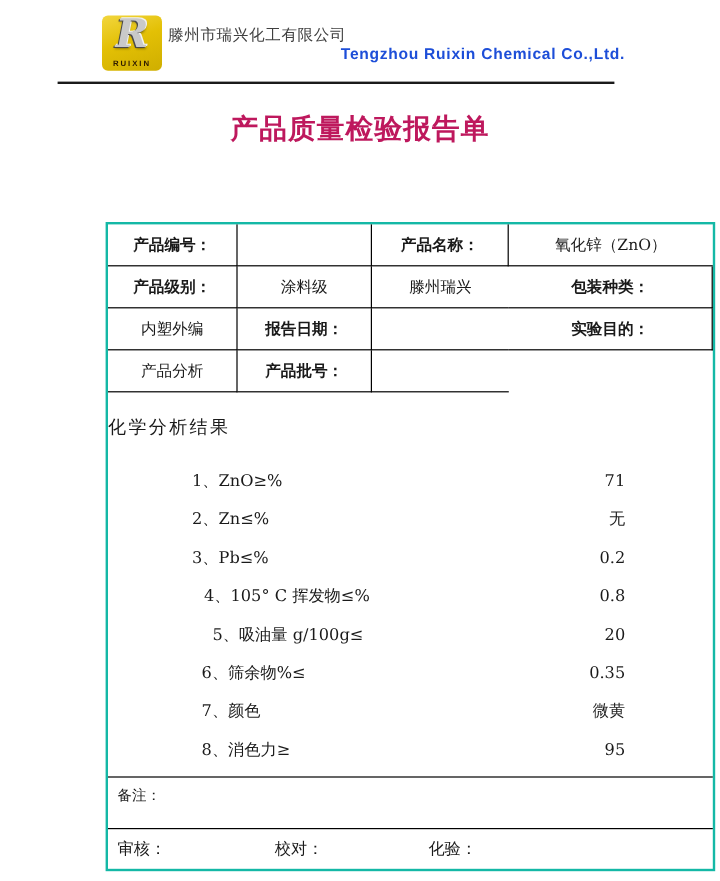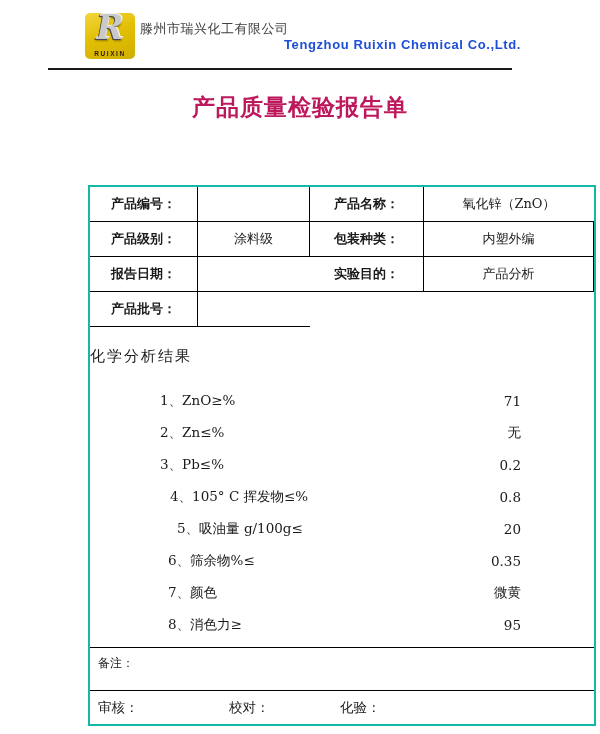--- a/index.html
+++ b/index.html
@@ -125,21 +125,21 @@
     height: 43px;
     border-bottom: 1px solid #000000;
     padding: 7px 0 0 8px;
     font-family: "DejaVu Serif", serif;
     font-size: 12px;
   }
   .sign-row { position: relative; height: 33px; font-family: "DejaVu Serif", serif; font-size: 13.5px; }
   .sign-row span { position: absolute; top: 50%; transform: translateY(-50%); white-space: nowrap; text-align: right; }
   .sign-review   { left: 8px; }
   .sign-proof    { left: 139px; }
-  .sign-assay    { left: 250px; }
+  .sign-assay    { left: 267px; }
 </style>
 </head>
 <body>
 
 <div class="page">
 
   <div class="letterhead">
     <div class="logo">
       <div class="logo-r">R</div>
       <div class="logo-brand">RUIXIN</div>
@@ -155,20 +155,21 @@
 
     <div class="grid">
 
       <div class="cell lbl">产品编号：</div>
       <div class="cell val"></div>
       <div class="cell lbl">产品名称：</div>
       <div class="cell val col4">氧化锌（ZnO）</div>
 
       <div class="cell lbl">产品级别：</div>
       <div class="cell val">涂料级</div>
+      <div class="cell val col4">滕州瑞兴</div>
 
       <div class="cell lbl">包装种类：</div>
       <div class="cell val">内塑外编</div>
       <div class="cell lbl">报告日期：</div>
       <div class="cell val col4"></div>
 
       <div class="cell lbl">实验目的：</div>
       <div class="cell val">产品分析</div>
       <div class="cell lbl">产品批号：</div>
       <div class="cell val col4"></div>

